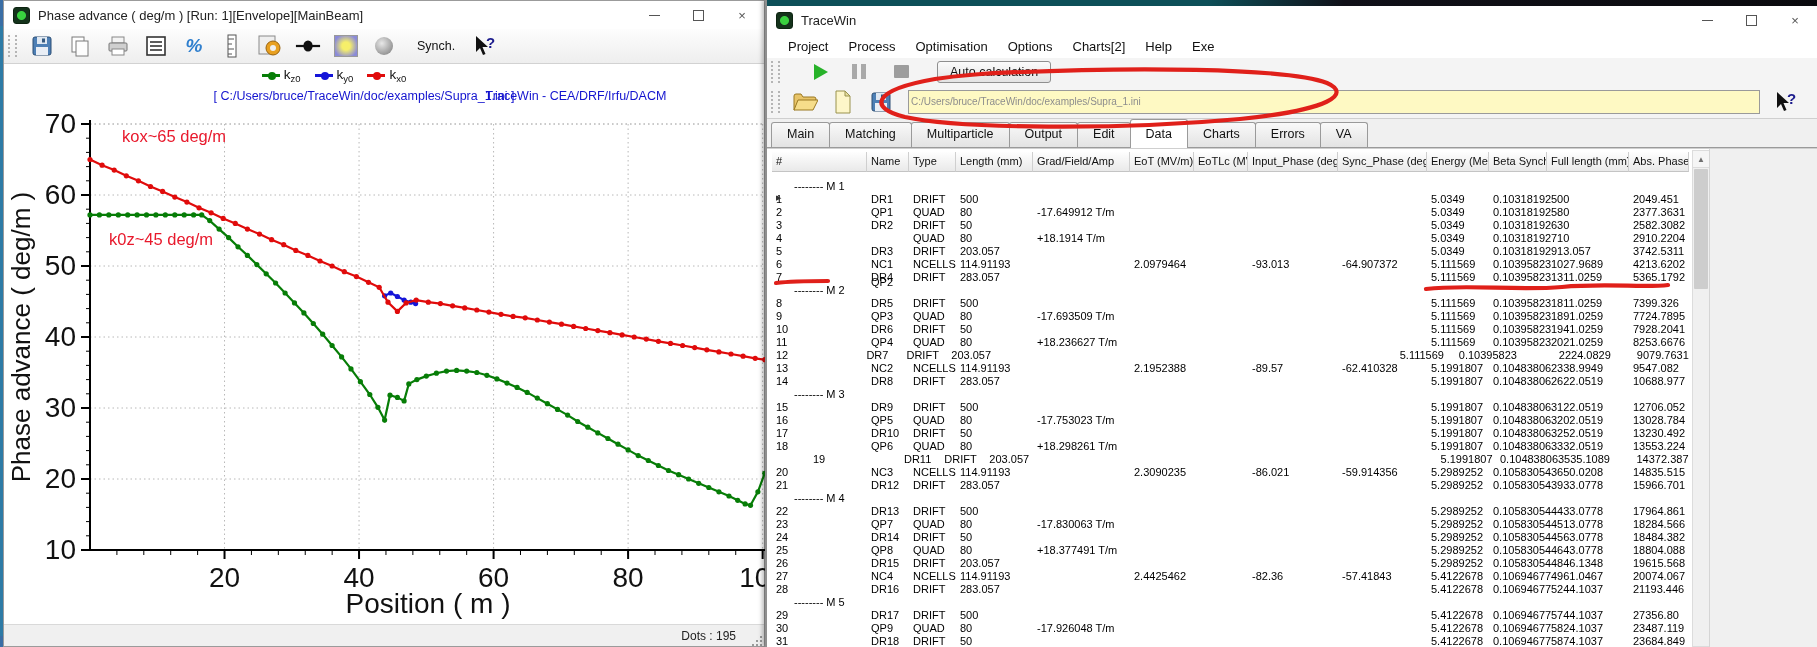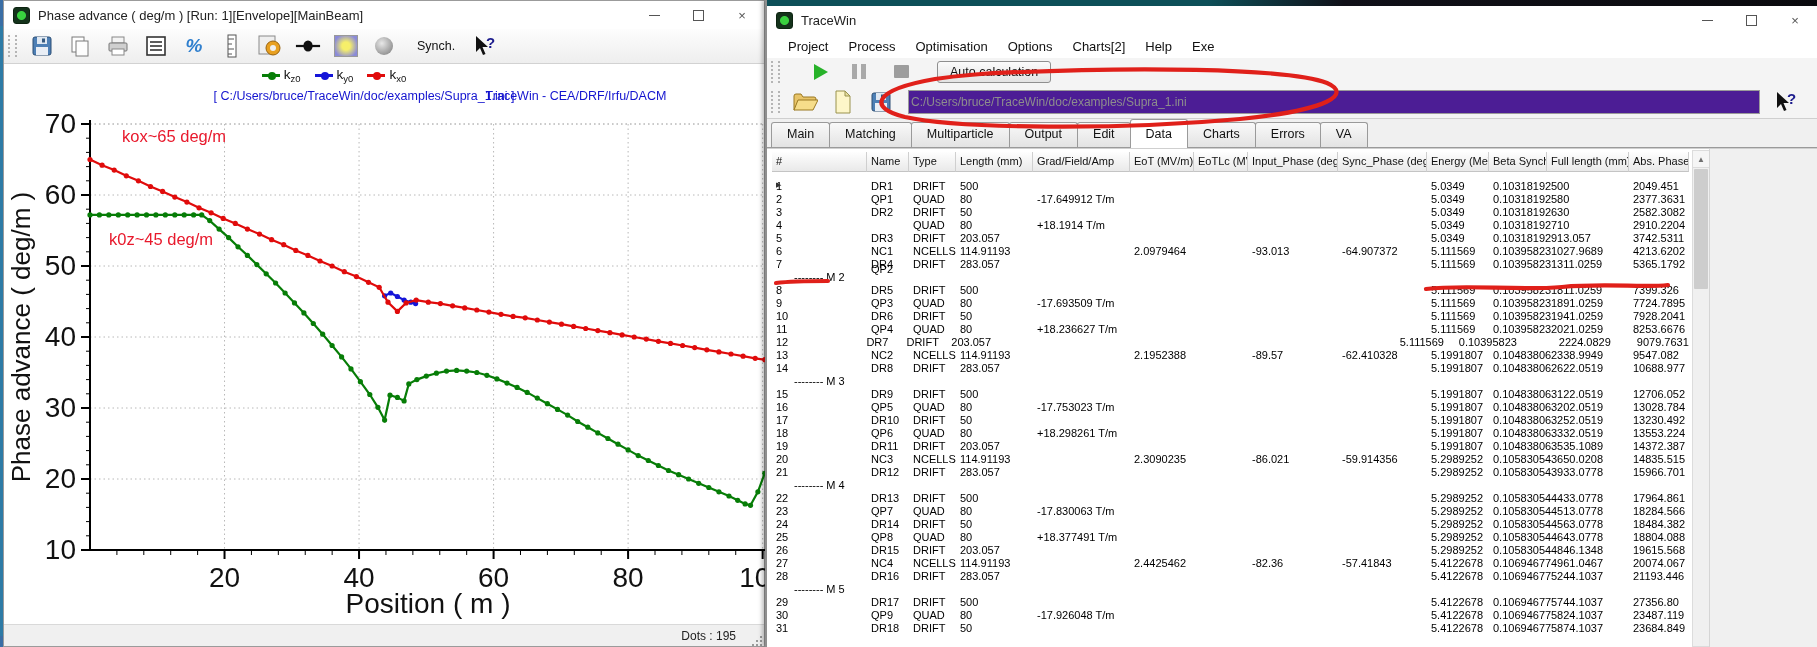--- a/index.html
+++ b/index.html
@@ -63,22 +63,22 @@
     border-bottom:1px solid #dedede;display:flex;align-items:center;}
   #tw-toolbar-file{position:absolute;left:0;top:85px;right:0;height:33px;background:#f4f4f4;
     border-bottom:1px solid #cfcfcf;display:flex;align-items:center;}
   .play-tri{width:0;height:0;border-left:14px solid #27b229;border-top:8px solid transparent;
     border-bottom:8px solid transparent;margin:0 10px 0 28px;}
   .pause-ico{display:flex;gap:4px;margin:0 14px;}
   .pause-ico div{width:5px;height:15px;background:#a9a9a9;}
   .stop-ico{width:15px;height:13px;background:#9d9d9d;margin:0 14px;border-radius:1px;}
   #auto-calc-btn{margin-left:14px;font-size:12.5px;color:#111;padding:3px 12px;
     background:linear-gradient(#fbfbfb,#e3e3e3);border:1px solid #8f8f8f;border-radius:3px;}
-  #path-field{width:846px;height:22px;margin-left:8px;border:1px solid #9a9a9a;background:#4c1d95;
-    font-size:12px;color:#8d8d8d;padding:0 2px;font-family:"Liberation Sans",sans-serif;}
+  #path-field{width:846px;height:22px;margin-left:8px;border:1px solid #9a9a9a;background:#fef9c3;
+    font-size:10px;color:#8d8d8d;padding:0 2px;font-family:"Liberation Sans",sans-serif;}
   
   #tab-bar{position:absolute;left:4px;top:118px;right:0;height:30px;display:flex;align-items:flex-end;}
   .tab{font-size:12.5px;color:#111;padding:4px 15px 5px 15px;background:linear-gradient(#f9f9f9,#e2e2e2);
     border:1px solid #9a9a9a;border-bottom:none;border-radius:3px 3px 0 0;margin-right:-1px;height:16px;}
   .tab.active{background:#ffffff;padding-top:7px;position:relative;z-index:2;}
   #tab-underline{position:absolute;left:0;top:147px;right:0;height:1px;background:#9a9a9a;}
   
   #tw-table{position:absolute;left:0;top:148px;right:0;bottom:0;background:#ffffff;border-top:1px solid #cfcfcf;}
   #table-header{position:absolute;left:5px;top:3px;height:20px;display:flex;}
   .th{box-sizing:border-box;font-size:11px;color:#111;padding:3px 0 0 4px;height:20px;
@@ -559,20 +559,23 @@
         <div class="th" style="width: 54px;">EoTLc (MV)</div>
         <div class="th" style="width: 90px;">Input_Phase (deg)</div>
         <div class="th" style="width: 89px;">Sync_Phase (deg)</div>
         <div class="th" style="width: 62px;">Energy (MeV)</div>
         <div class="th" style="width: 58px;">Beta Synch.</div>
         <div class="th" style="width: 82px;">Full length (mm)</div>
         <div class="th" style="width: 60px;">Abs. Phase (d</div>
       </div>
     <div id="table-body">
         <div class="tr">
+          <div class="td sec">-------- M 1</div>
+        </div>
+        <div class="tr">
           <div class="td" style="width: 95px;">1</div>
           <div class="td" style="width: 42px;">DR1</div>
           <div class="td" style="width: 47px;">DRIFT</div>
           <div class="td" style="width: 77px;">500</div>
           <div class="td" style="width: 97px;"></div>
           <div class="td" style="width: 64px;"></div>
           <div class="td" style="width: 54px;"></div>
           <div class="td" style="width: 90px;"></div>
           <div class="td" style="width: 89px;"></div>
           <div class="td" style="width: 62px;">5.0349</div>
@@ -836,21 +839,21 @@
           <div class="td" style="width: 64px;"></div>
           <div class="td" style="width: 54px;"></div>
           <div class="td" style="width: 90px;"></div>
           <div class="td" style="width: 89px;"></div>
           <div class="td" style="width: 62px;">5.1991807</div>
           <div class="td" style="width: 58px;">0.10483806</div>
           <div class="td" style="width: 82px;">3332.0519</div>
           <div class="td" style="width: 60px;">13553.224</div>
         </div>
         <div class="tr">
-          <div class="td" style="width: 95px;">19</div>
+          <div class="td" style="width: 95px; margin-left: 37px;">19</div>
           <div class="td" style="width: 42px;">DR11</div>
           <div class="td" style="width: 47px;">DRIFT</div>
           <div class="td" style="width: 77px;">203.057</div>
           <div class="td" style="width: 97px;"></div>
           <div class="td" style="width: 64px;"></div>
           <div class="td" style="width: 54px;"></div>
           <div class="td" style="width: 90px;"></div>
           <div class="td" style="width: 89px;"></div>
           <div class="td" style="width: 62px;">5.1991807</div>
           <div class="td" style="width: 58px;">0.10483806</div>

